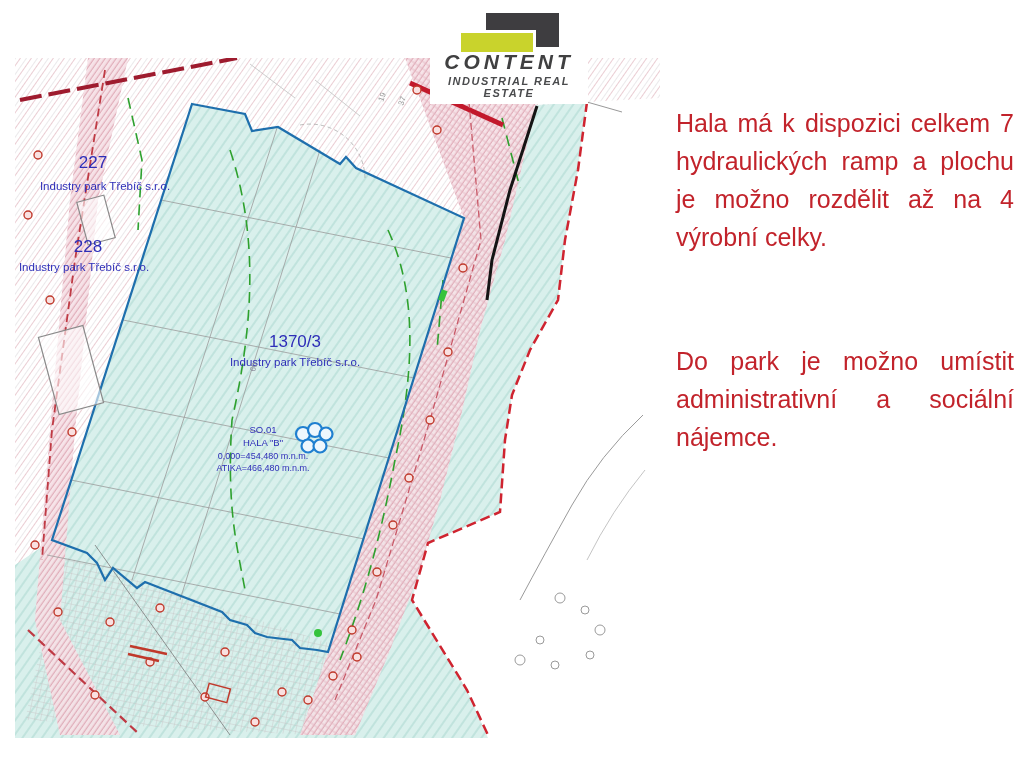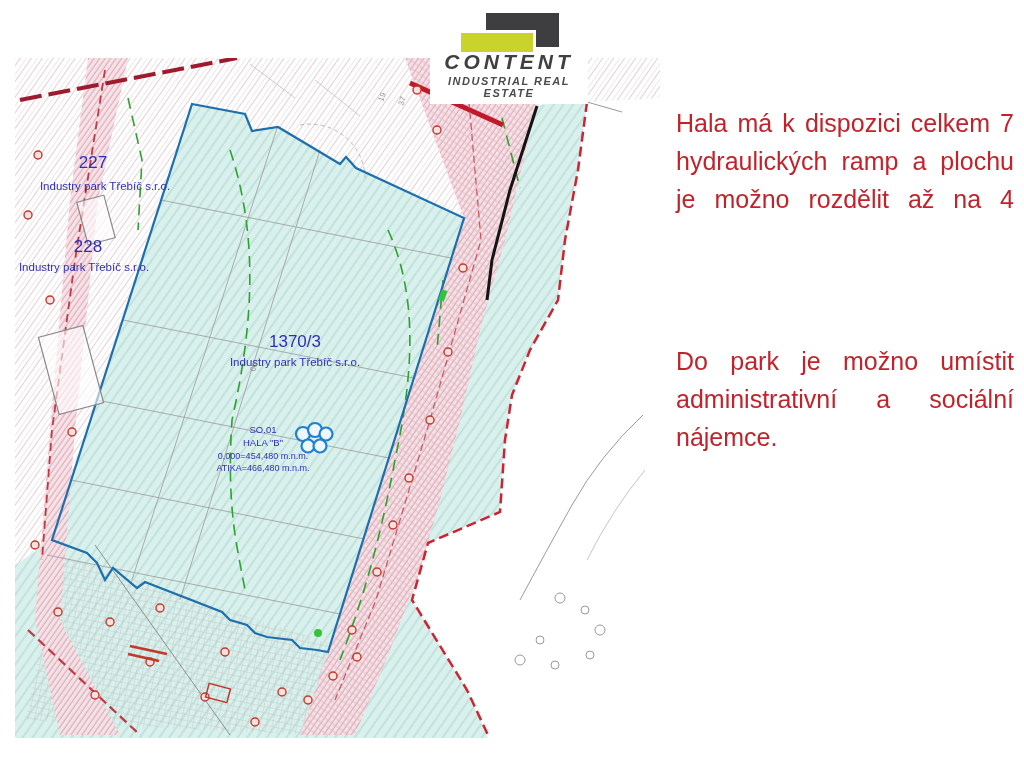--- a/index.html
+++ b/index.html
@@ -207,20 +207,21 @@
     <div class="logo-mark-accent"></div>
     <div class="logo-word">CONTENT</div>
     <div class="logo-sub">INDUSTRIAL REAL ESTATE</div>
   </div>
 
   <div class="text-col">
     <div class="para p1">
       <div class="jline">Hala má k dispozici celkem 7</div>
       <div class="jline">hydraulických ramp a plochu</div>
       <div class="jline">je možno rozdělit až na 4</div>
+      <div class="lline">výrobní celky.</div>
     </div>
     <div class="para p2">
       <div class="jline">Do park je možno umístit</div>
       <div class="jline">administrativní a sociální</div>
       <div class="lline">nájemce.</div>
     </div>
   </div>
 
 </div>
 

